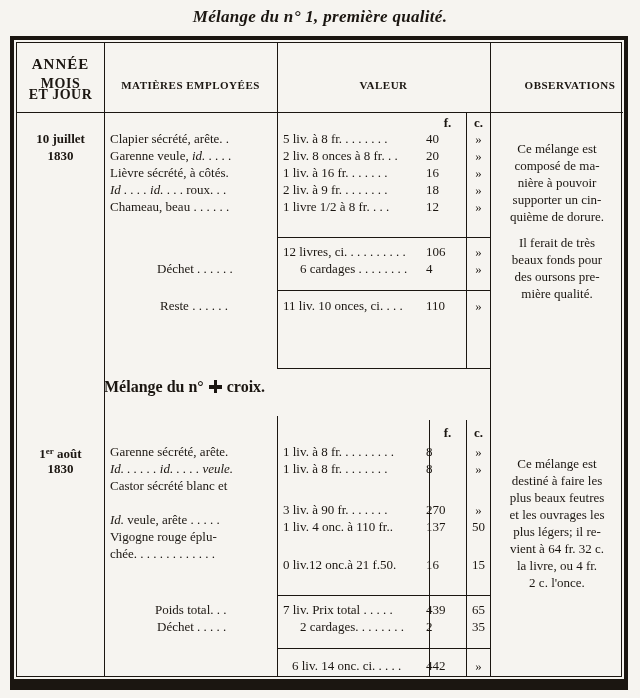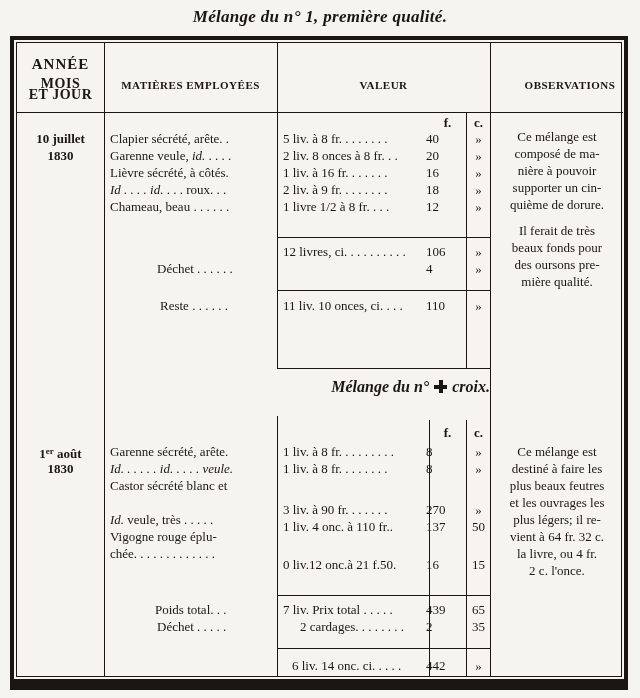--- a/index.html
+++ b/index.html
@@ -25,25 +25,25 @@
   .center { text-align:center; }
   .right { text-align:left; }
   .bold { font-weight:bold; }
   .it { font-style:italic; }
   .h-annee { font-size:15px; font-weight:bold; letter-spacing:1px; }
   .h-small { font-size:14px; font-weight:bold; letter-spacing:.5px; line-height:11px;text-align:center; }
   .h-col { font-size:11px; font-weight:bold; letter-spacing:.5px; }
   .fc { font-weight:bold; font-size:13px; }
   .obs {
     position:absolute; font-size:13px; line-height:17px;
-    text-align:center; white-space:pre-line;
+    text-align:center; white-space:pre-line;margin-top:12px;
   }
   .sec-title {
-    position:absolute; top:378px; left:104px; width:386px; text-align:right;
-    font-weight:bold; font-style:italic; font-size:16px;
+    position:absolute; top:378px; left:104px; width:386px; text-align:left;
+    font-weight:bold; font-size:16px;
   }
   .cross { display:inline-block; position:relative; width:13px; height:13px; margin:0 5px; vertical-align:-1px; }
   .cross::before { content:""; position:absolute; left:5px; top:0; width:3.5px; height:13px; background:#1b1611; }
   .cross::after  { content:""; position:absolute; top:5px; left:0; width:13px; height:3.5px; background:#1b1611; }
   sup.sup { font-size:9px; vertical-align:4px; }
 </style>
 </head>
 <body>
 
 <div id="page">
@@ -105,20 +105,21 @@
 
   <div class="t" style="left:283px;top:198px">1 livre 1/2 à 8 fr. . . .</div>
   <div class="t right" style="left:426px;top:198px;width:34px">12</div>
   <div class="t center" style="left:467px;top:198px;width:23px">»</div>
 
   <div class="t" style="left:283px;top:243px">12 livres, ci. . . . . . . . . .</div>
   <div class="t right" style="left:426px;top:243px;width:34px">106</div>
   <div class="t center" style="left:467px;top:243px;width:23px">»</div>
 
   <div class="t" style="left:157px;top:260px">Déchet . . . . . .</div>
+  <div class="t" style="left:300px;top:260px">6 cardages . . . . . . . .</div>
   <div class="t right" style="left:426px;top:260px;width:34px">4</div>
   <div class="t center" style="left:467px;top:260px;width:23px">»</div>
 
   <div class="t" style="left:160px;top:297px">Reste . . . . . .</div>
   <div class="t" style="left:283px;top:297px">11 liv. 10 onces, ci. . . .</div>
   <div class="t right" style="left:426px;top:297px;width:34px">110</div>
   <div class="t center" style="left:467px;top:297px;width:23px">»</div>
 
   <div class="obs" style="left:493px;top:128px;width:128px">Ce mélange est
 composé de ma-
@@ -136,21 +137,21 @@
 
   <div class="t center fc" style="left:429px;top:424px;width:37px">f.</div>
   <div class="t center fc" style="left:467px;top:424px;width:23px">c.</div>
 
   <div class="t center bold" style="left:17px;top:443px;width:87px"><span>1</span><sup class="sup">er</sup><span> août</span></div>
   <div class="t center bold" style="left:17px;top:460px;width:87px">1830</div>
 
   <div class="t" style="left:110px;top:443px"><span>Garenne sécrété, arête.</span><span class="it"></span><span></span></div>
   <div class="t" style="left:110px;top:460px"><span></span><span class="it">Id. . . . . . id. . . . . veule.</span><span></span></div>
   <div class="t" style="left:110px;top:477px"><span>Castor sécrété blanc et</span><span class="it"></span><span></span></div>
-  <div class="t" style="left:110px;top:511px"><span></span><span class="it">Id.</span><span> veule, très . . . . .</span></div>
+  <div class="t" style="left:110px;top:511px"><span></span><span class="it">Id.</span><span> veule, arête . . . . .</span></div>
   <div class="t" style="left:110px;top:528px"><span>Vigogne rouge éplu-</span><span class="it"></span><span></span></div>
   <div class="t" style="left:110px;top:545px"><span>chée. . . . . . . . . . . . .</span><span class="it"></span><span></span></div>
 
   <div class="t" style="left:283px;top:443px">1 liv. à 8 fr. . . . . . . . .</div>
   <div class="t right" style="left:426px;top:443px;width:34px">8</div>
   <div class="t center" style="left:467px;top:443px;width:23px">»</div>
 
   <div class="t" style="left:283px;top:460px">1 liv. à 8 fr. . . . . . . .</div>
   <div class="t right" style="left:426px;top:460px;width:34px">8</div>
   <div class="t center" style="left:467px;top:460px;width:23px">»</div>

